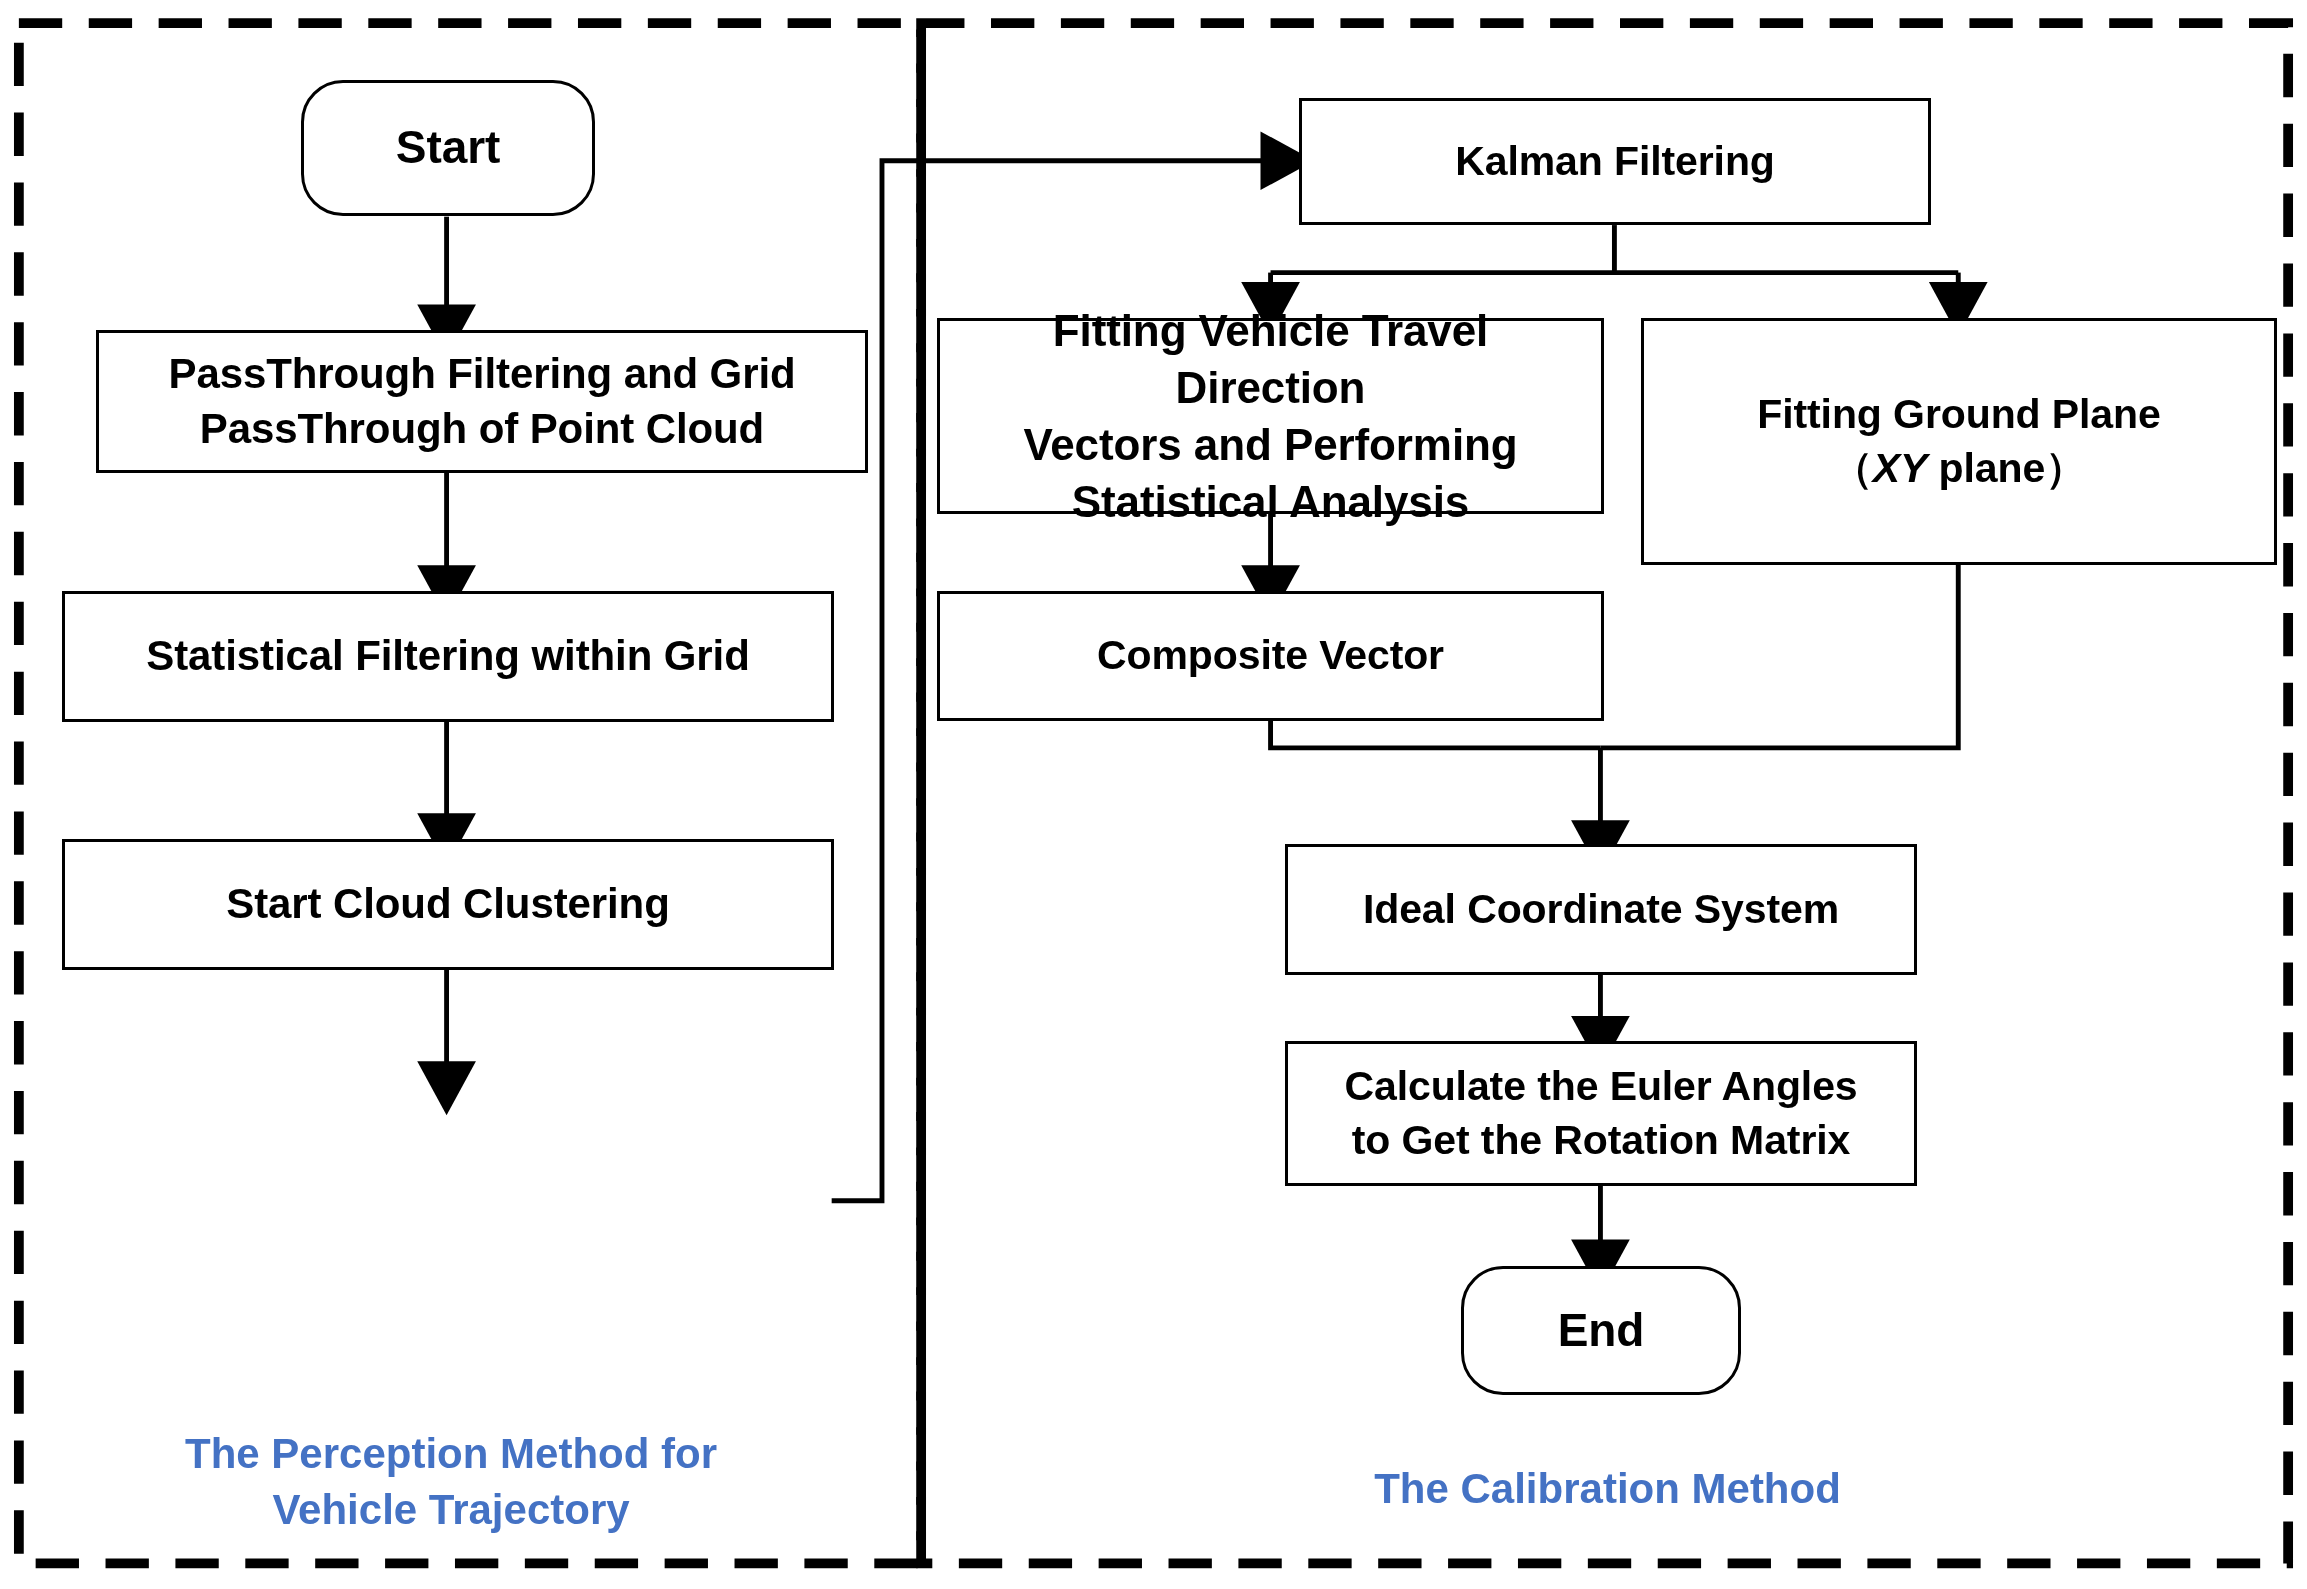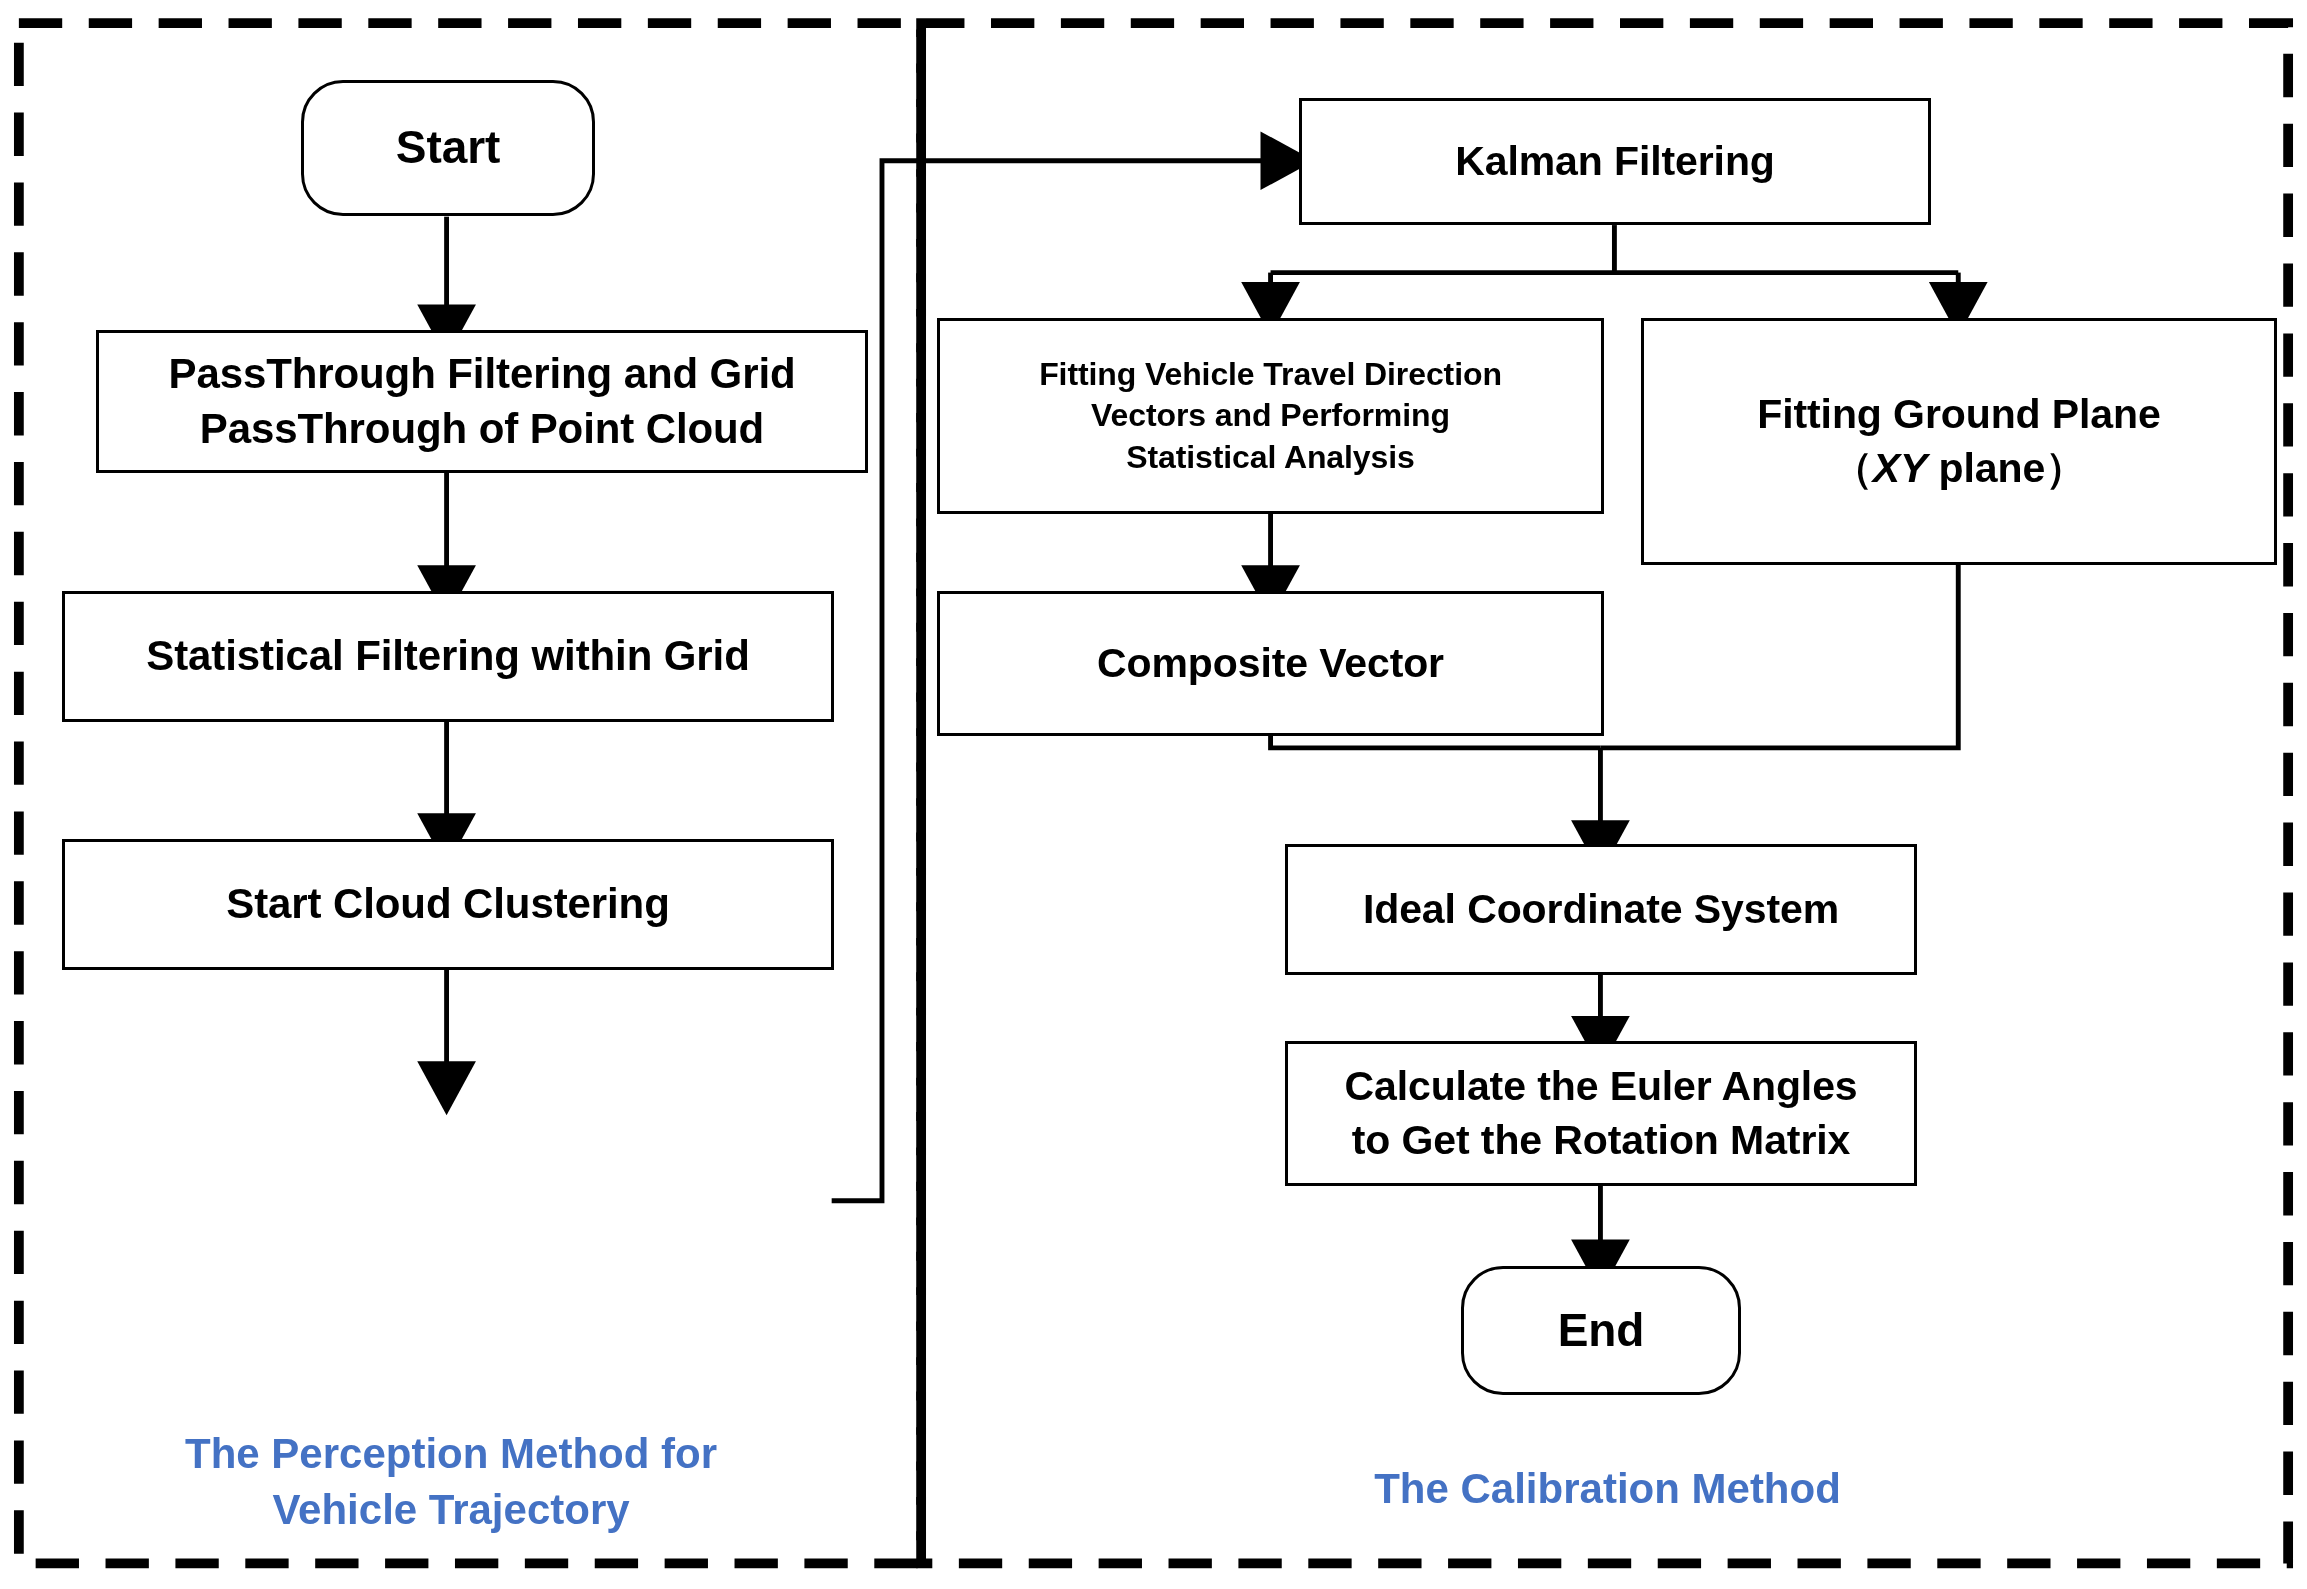--- a/index.html
+++ b/index.html
@@ -33,21 +33,21 @@
     color: #000000;
     font-weight: bold;
     line-height: 1.30;
     letter-spacing: -0.1px;
   }
   .node.rounded { border-radius: 42px; }
   .node .txt { display: block; width: 100%; padding: 0 16px; }
   .t-start  { font-size: 46px; }
   .t-big    { font-size: 42px; }
   .t-mid    { font-size: 41px; }
-  .t-small  { font-size: 32px; }
+  .t-small  { font-size: 44px; }
   .panel-label {
     position: absolute;
     text-align: center;
     font-weight: bold;
     font-size: 42px;
     line-height: 1.34;
     color: #4472C4;
   }
   .ital { font-style: italic; }
 </style>
@@ -132,21 +132,21 @@
     </span>
   </div>
 
   <div class="node t-mid" style="left:1641px; top:318px; width:636px; height:247px;">
     <span class="txt">
       <span>Fitting Ground Plane</span><br>
       <span>（</span><span class="ital">XY</span><span> plane）</span>
     </span>
   </div>
 
-  <div class="node t-mid" style="left:937px; top:591px; width:667px; height:145px;">
+  <div class="node t-mid" style="left:937px; top:591px; width:667px; height:130px;">
     <span class="txt">Composite Vector</span>
   </div>
 
   <div class="node t-mid" style="left:1285px; top:844px; width:632px; height:131px;">
     <span class="txt">Ideal Coordinate System</span>
   </div>
 
   <div class="node rounded t-start" style="left:1461px; top:1266px; width:280px; height:129px;">
     <span class="txt">End</span>
   </div>

